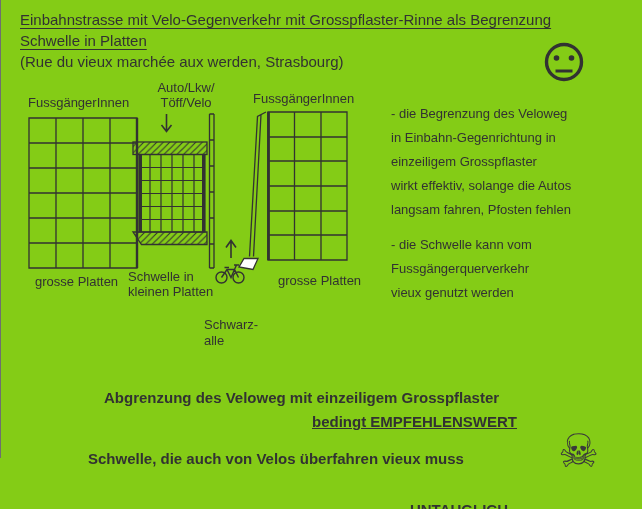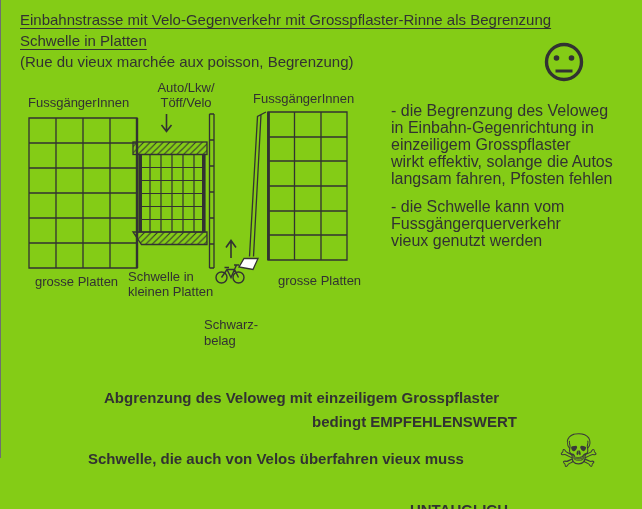--- a/index.html
+++ b/index.html
@@ -13,42 +13,42 @@
   }
   .abs{position:absolute;}
   
   .title-block{left:20px;top:9px;font-size:15px;line-height:21px;}
   .title-line{text-decoration:underline;text-underline-offset:3px;}
   .subtitle{text-decoration:none;}
   
   .dlabel{font-size:13px;line-height:15px;white-space:pre-line;}
   .center{text-align:center;}
   
-  .notes{left:391px;top:102px;width:250px;font-size:16px;line-height:17px;}
+  .notes{left:391px;top:102px;width:250px;font-size:13px;line-height:24px;}
   .note{white-space:pre-line;margin:0 0 11px 0;}
   
   .verdict{font-weight:bold;font-size:15px;white-space:nowrap;}
   
   .skull{left:558px;top:428px;font-size:46px;line-height:1;font-family:"DejaVu Sans",sans-serif;color:#3a3a3a;}
   
   .edge-line{left:0;top:0;width:1px;height:458px;background:#6f6f6f;}
   svg{display:block;}
   .diagram-svg{left:0;top:0;}
 </style>
 </head>
 <body>
 
 <div class="page">
 
   <div class="abs edge-line"></div>
 
   <div class="abs title-block">
     <div class="title-line">Einbahnstrasse mit Velo-Gegenverkehr mit Grosspflaster-Rinne als Begrenzung</div>
     <div class="title-line">Schwelle in Platten</div>
-    <div class="subtitle">(Rue du vieux marchée aux poisson, Begrenzung)</div>
+    <div class="subtitle">(Rue du vieux marchée aux werden, Strasbourg)</div>
   </div>
 
   <svg class="abs diagram-svg" width="642" height="509" viewBox="0 0 642 509">
     <defs>
       <pattern id="hatch" patternUnits="userSpaceOnUse" width="6.5" height="6.5">
         <path d="M0,6.5 L6.5,0 M-1.6,1.6 L1.6,-1.6 M4.9,8.1 L8.1,4.9" stroke="#323232" stroke-width="1.1" fill="none"></path>
       </pattern>
     </defs>
 
     <g stroke="#323232" stroke-width="1.3" fill="none">
@@ -98,34 +98,34 @@
   </svg>
 
   <div class="abs dlabel" style="left:28px;top:95px;">FussgängerInnen</div>
   <div class="abs dlabel center" style="left:142px;top:80px;width:88px;">Auto/Lkw/
 Töff/Velo</div>
   <div class="abs dlabel" style="left:253px;top:91px;">FussgängerInnen</div>
   <div class="abs dlabel" style="left:35px;top:274px;">grosse Platten</div>
   <div class="abs dlabel" style="left:128px;top:269px;">Schwelle in
 kleinen Platten</div>
   <div class="abs dlabel" style="left:204px;top:317px;line-height:16px;">Schwarz-
-belag</div>
+alle</div>
   <div class="abs dlabel" style="left:278px;top:273px;">grosse Platten</div>
 
   <div class="abs notes">
     <div class="note">- die Begrenzung des Veloweg
 in Einbahn-Gegenrichtung in
 einzeiligem Grosspflaster
 wirkt effektiv, solange die Autos
 langsam fahren, Pfosten fehlen</div>
     <div class="note">- die Schwelle kann vom
 Fussgängerquerverkehr
 vieux genutzt werden</div>
   </div>
 
   <div class="abs verdict" style="left:92px;top:389px;margin-left:12px;">Abgrenzung des Veloweg mit einzeiligem Grosspflaster</div>
-  <div class="abs verdict" style="right:125px;top:413px;">bedingt EMPFEHLENSWERT</div>
+  <div class="abs verdict" style="right:125px;top:413px;text-decoration:underline;">bedingt EMPFEHLENSWERT</div>
   <div class="abs verdict" style="left:88px;top:450px;">Schwelle, die auch von Velos überfahren vieux muss</div>
   <div class="abs verdict" style="right:134px;top:472px;margin-top:29px;">UNTAUGLICH</div>
 
   <div class="abs skull">☠</div>
 
 </div>
 
 </body></html>

